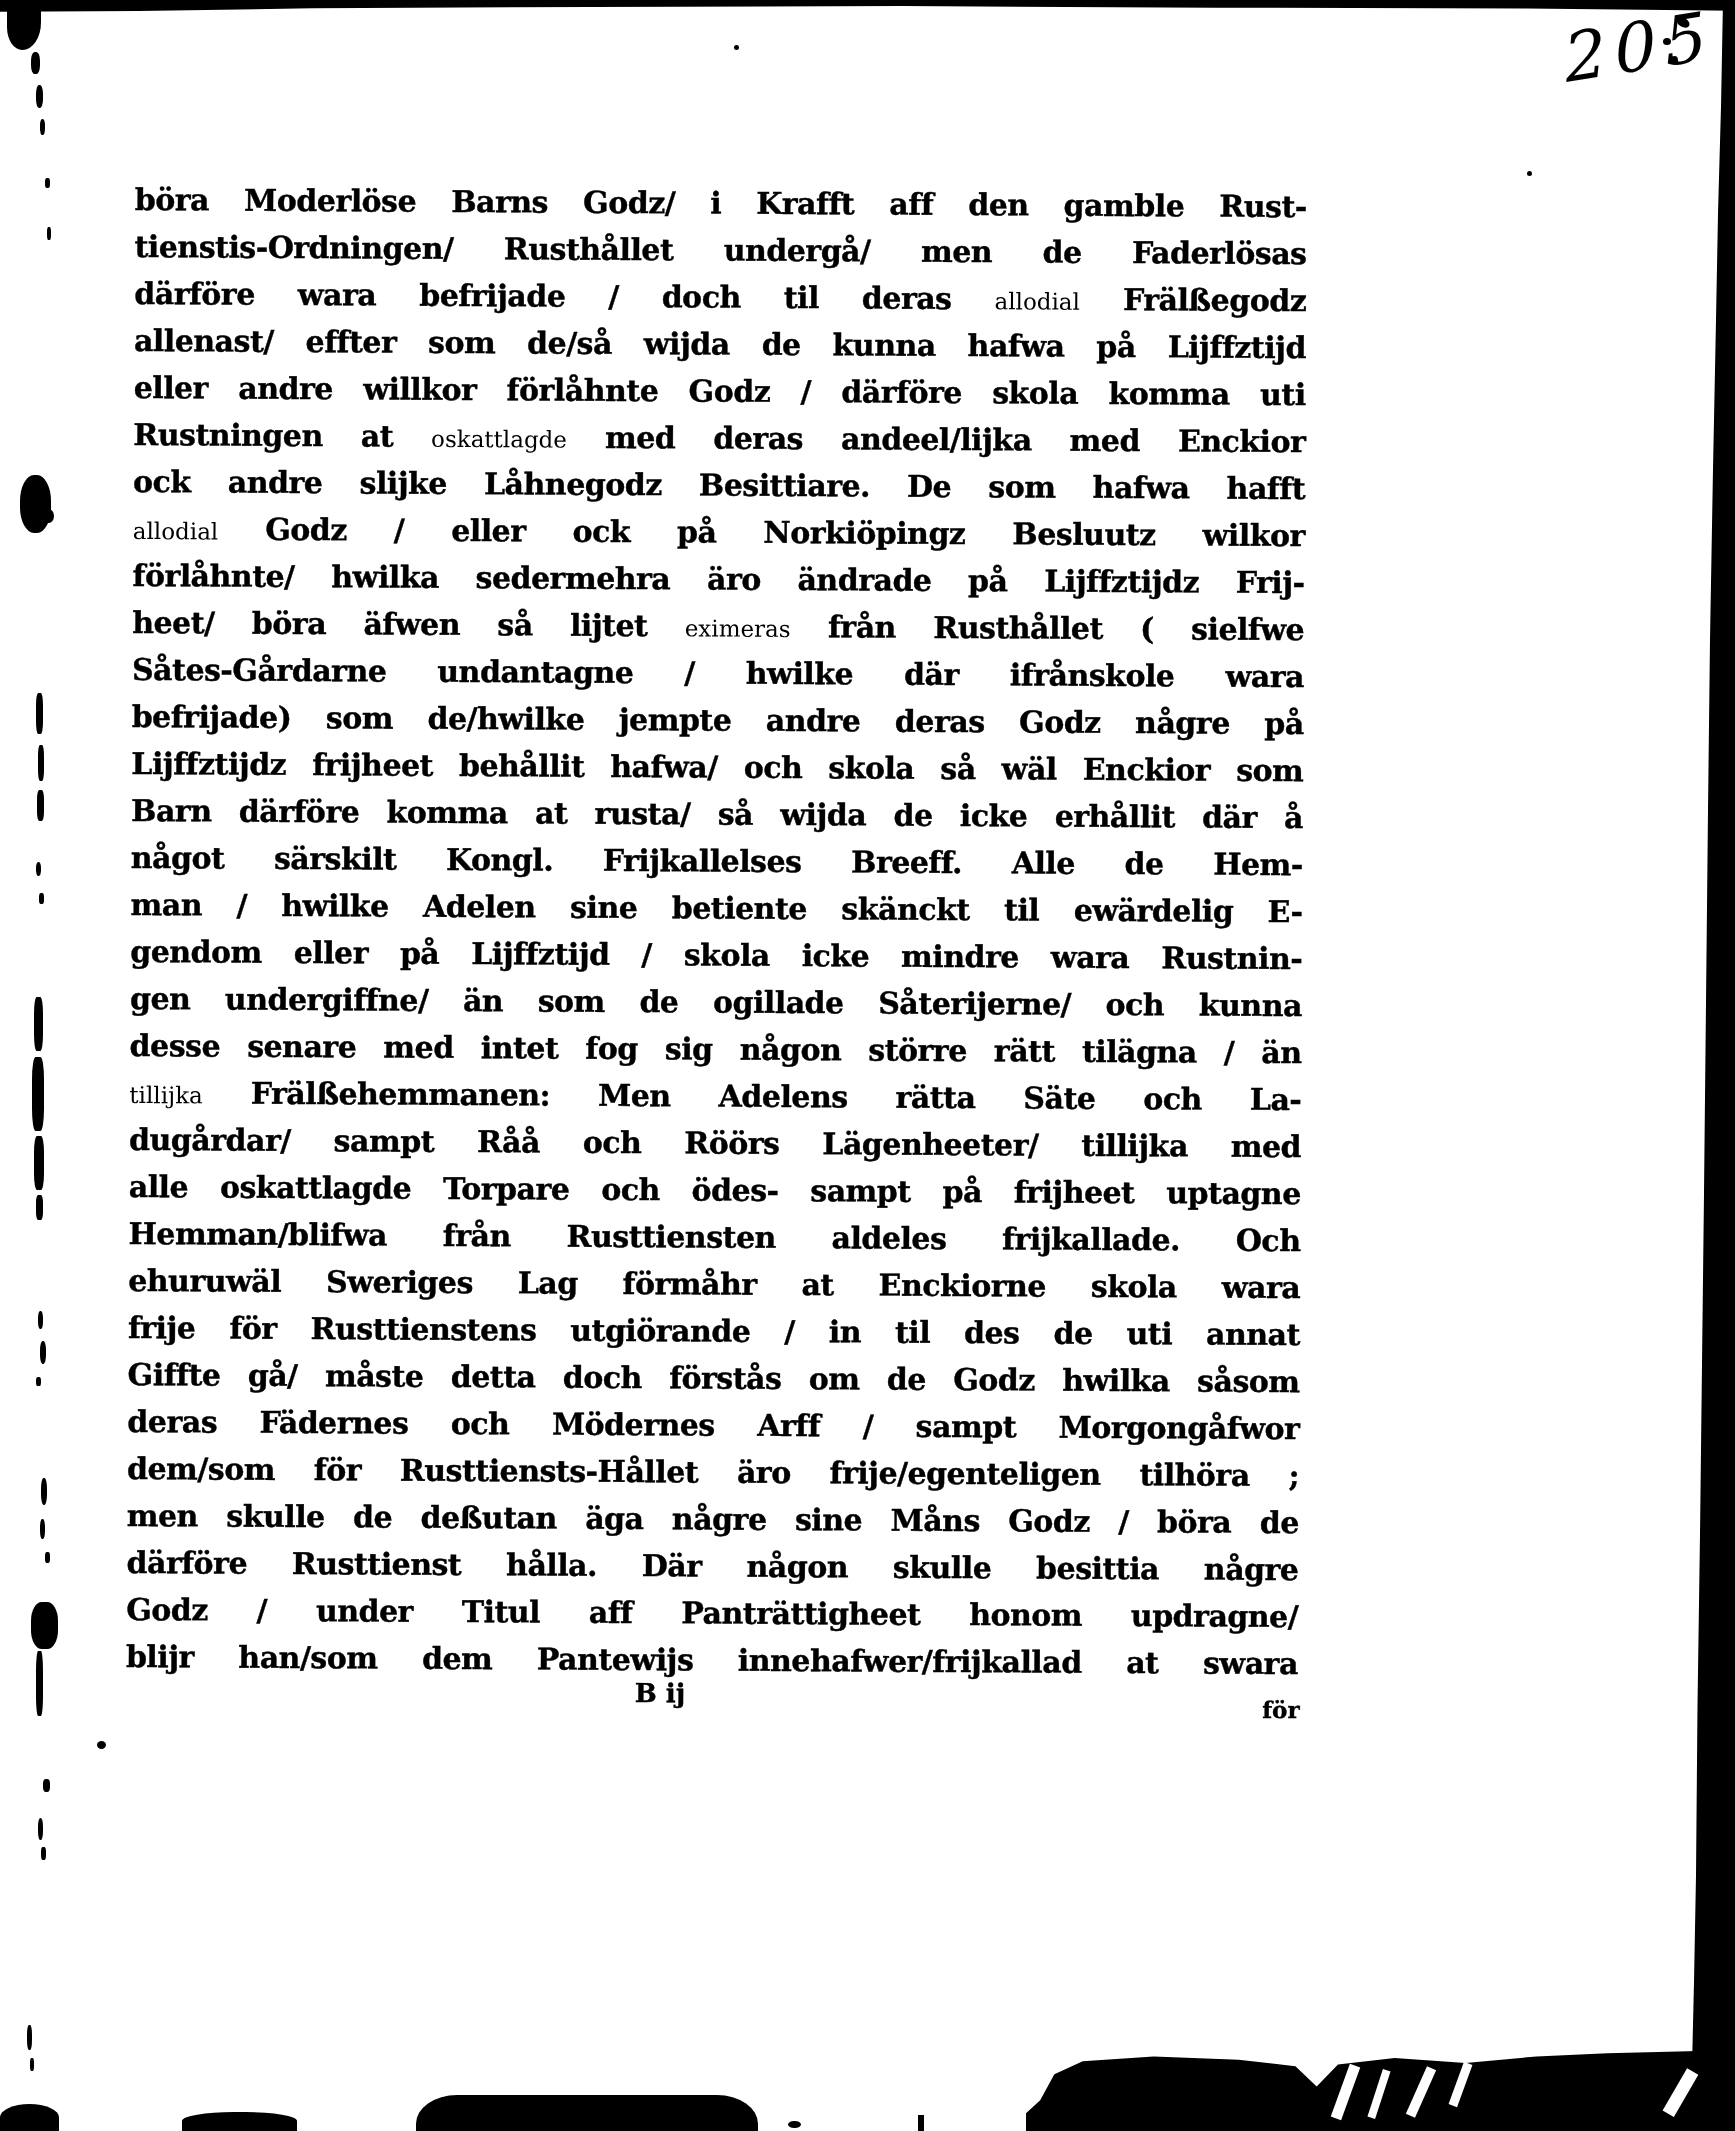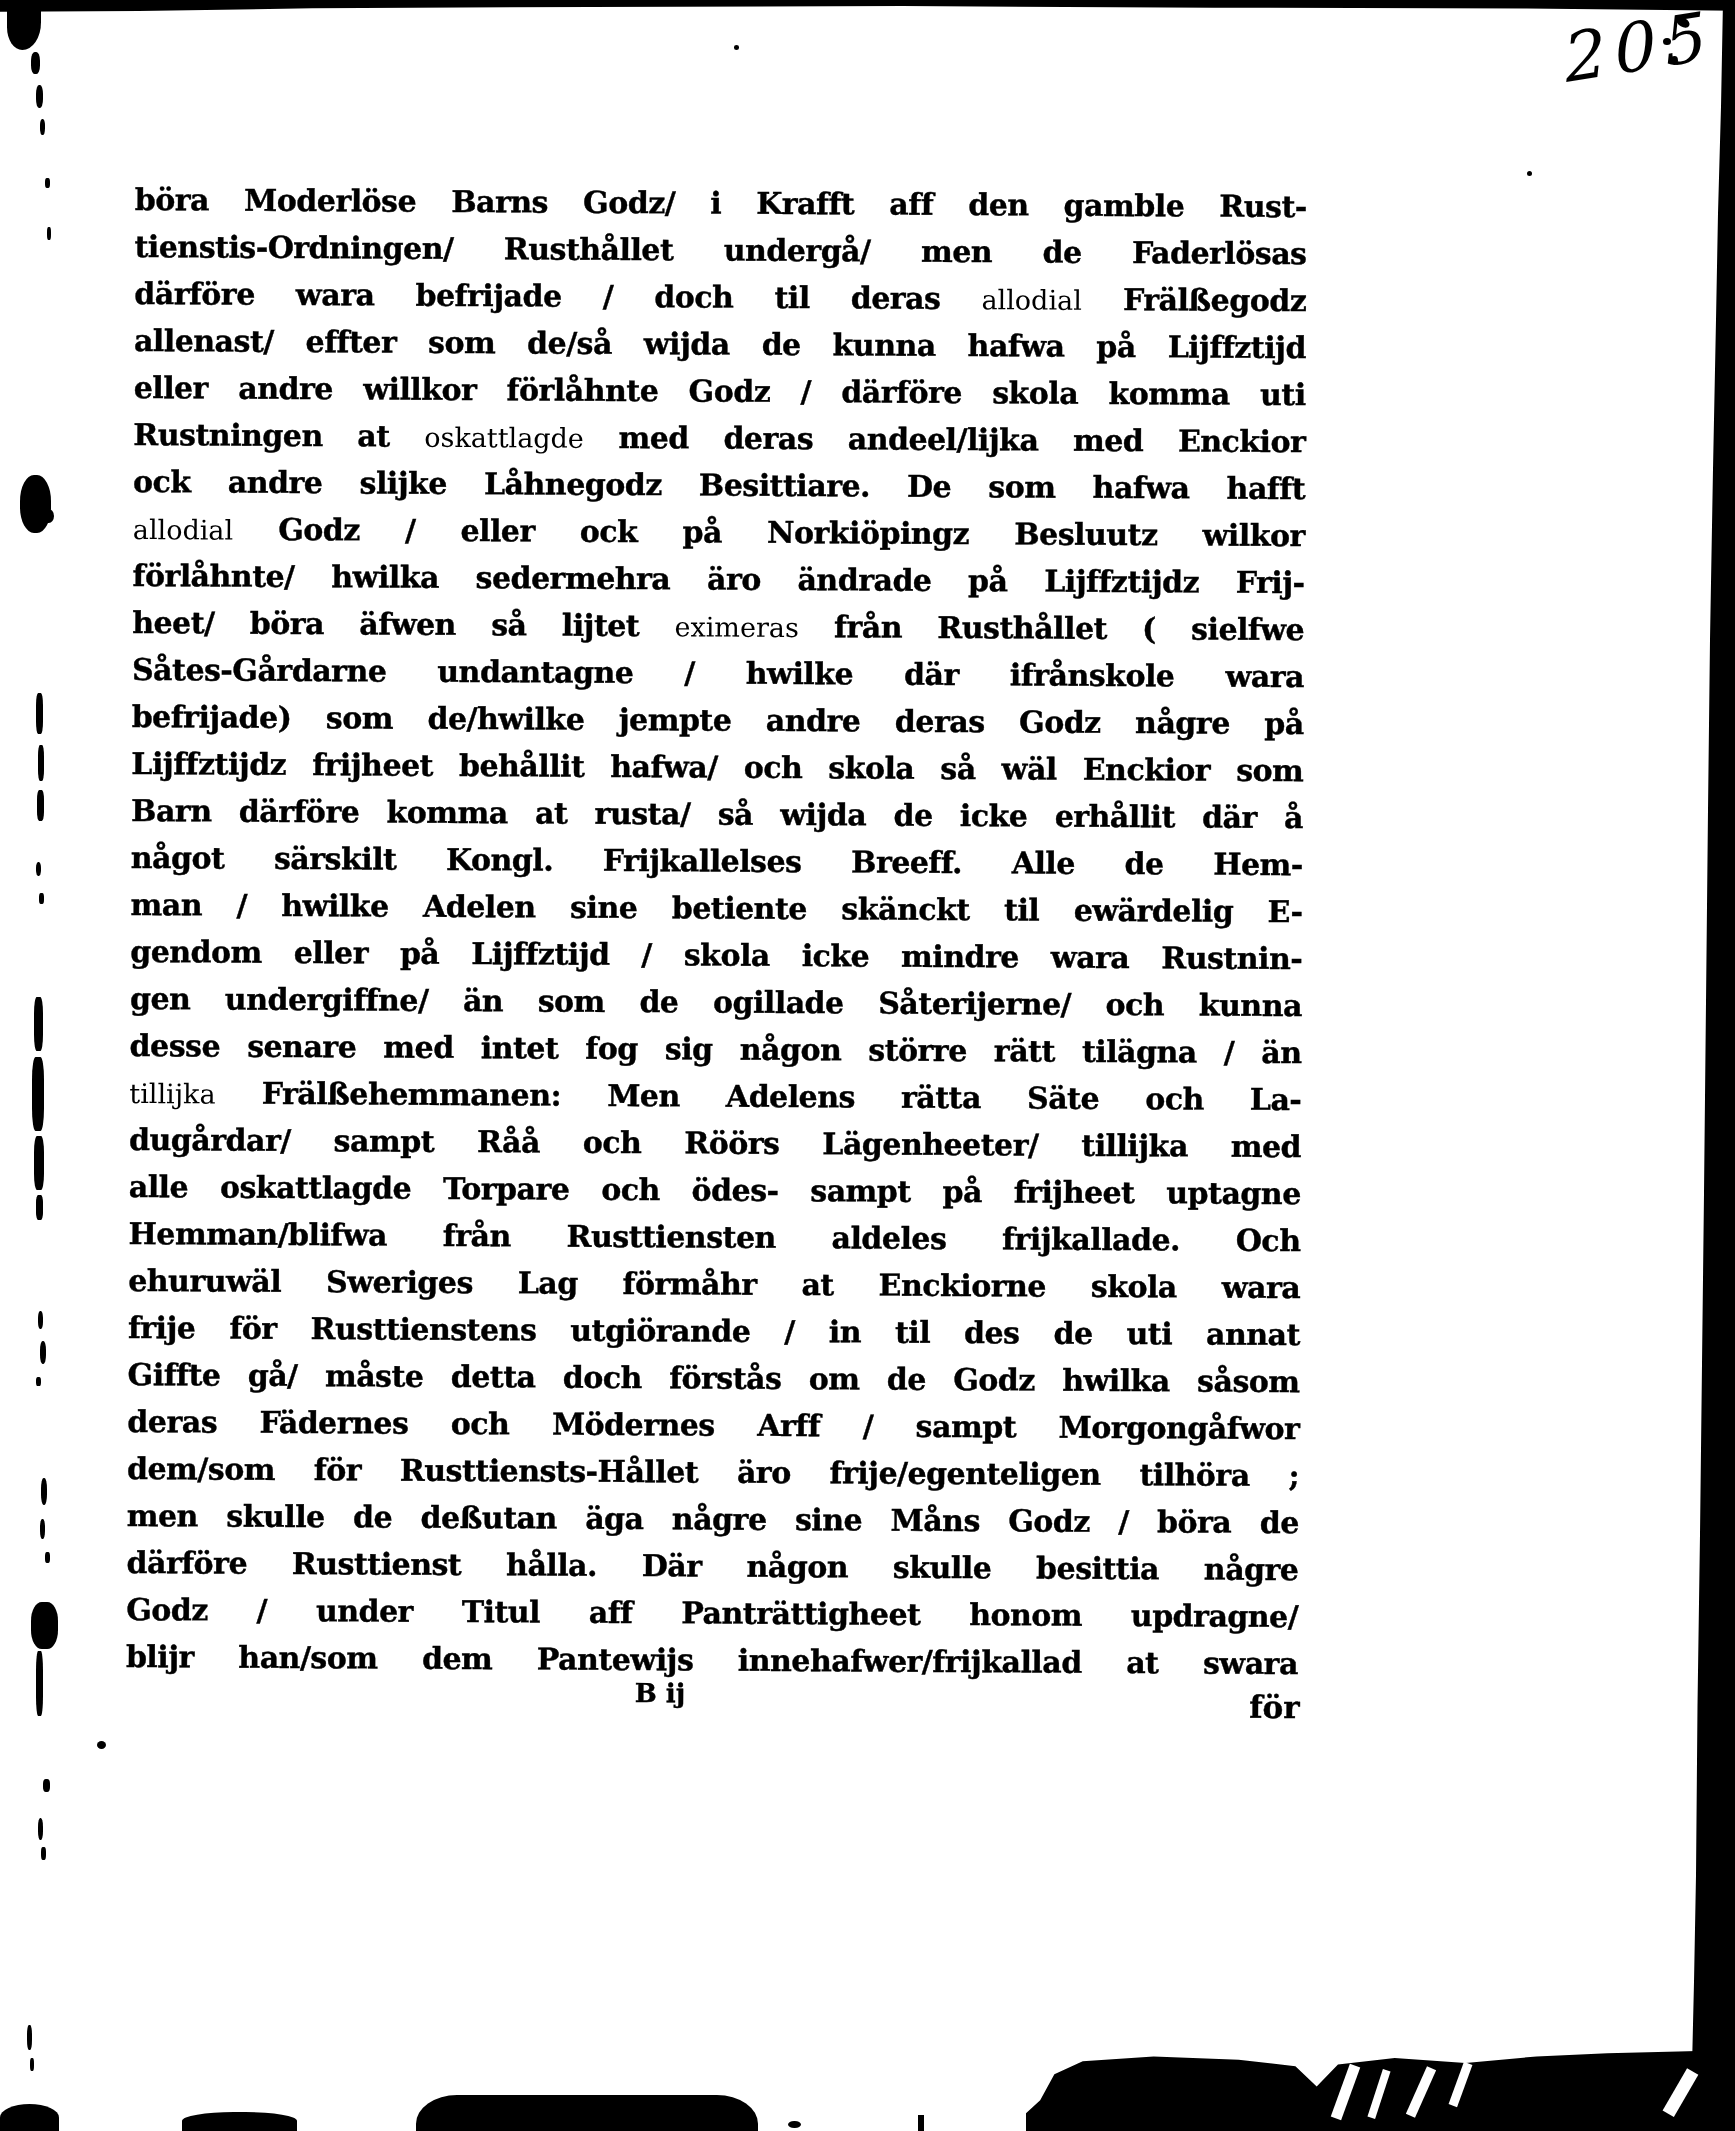--- a/index.html
+++ b/index.html
@@ -24,36 +24,36 @@
     font-size:30px;
     font-weight:700;
     letter-spacing:-0.5px;
     text-align:justify;
     text-align-last:justify;
     -webkit-text-stroke:0.4px #000;
     white-space:normal;
   }
   .line .roman{
     font-weight:400;
-    font-size:27px;
+    font-size:23px;
     -webkit-text-stroke:0px;
     letter-spacing:0;
   }
   .sigline{
     position:relative;
     height:52px;
   }
   .sig{
     position:absolute;left:500px;top:3.6px;
     font-size:26px;font-weight:700;
     -webkit-text-stroke:0.4px #000;
   }
   .catchword{
-    position:absolute;right:7.2px;top:11px;
-    font-size:31px;font-weight:700;text-align:right;
+    position:absolute;right:7.2px;top:18px;
+    font-size:23px;font-weight:700;text-align:right;
     -webkit-text-stroke:0.4px #000;
   }
   
   .folio{
     position:absolute;
     left:1561px;top:20px;
     font-size:67px;
     font-style:italic;
     font-weight:400;
     letter-spacing:8px;

